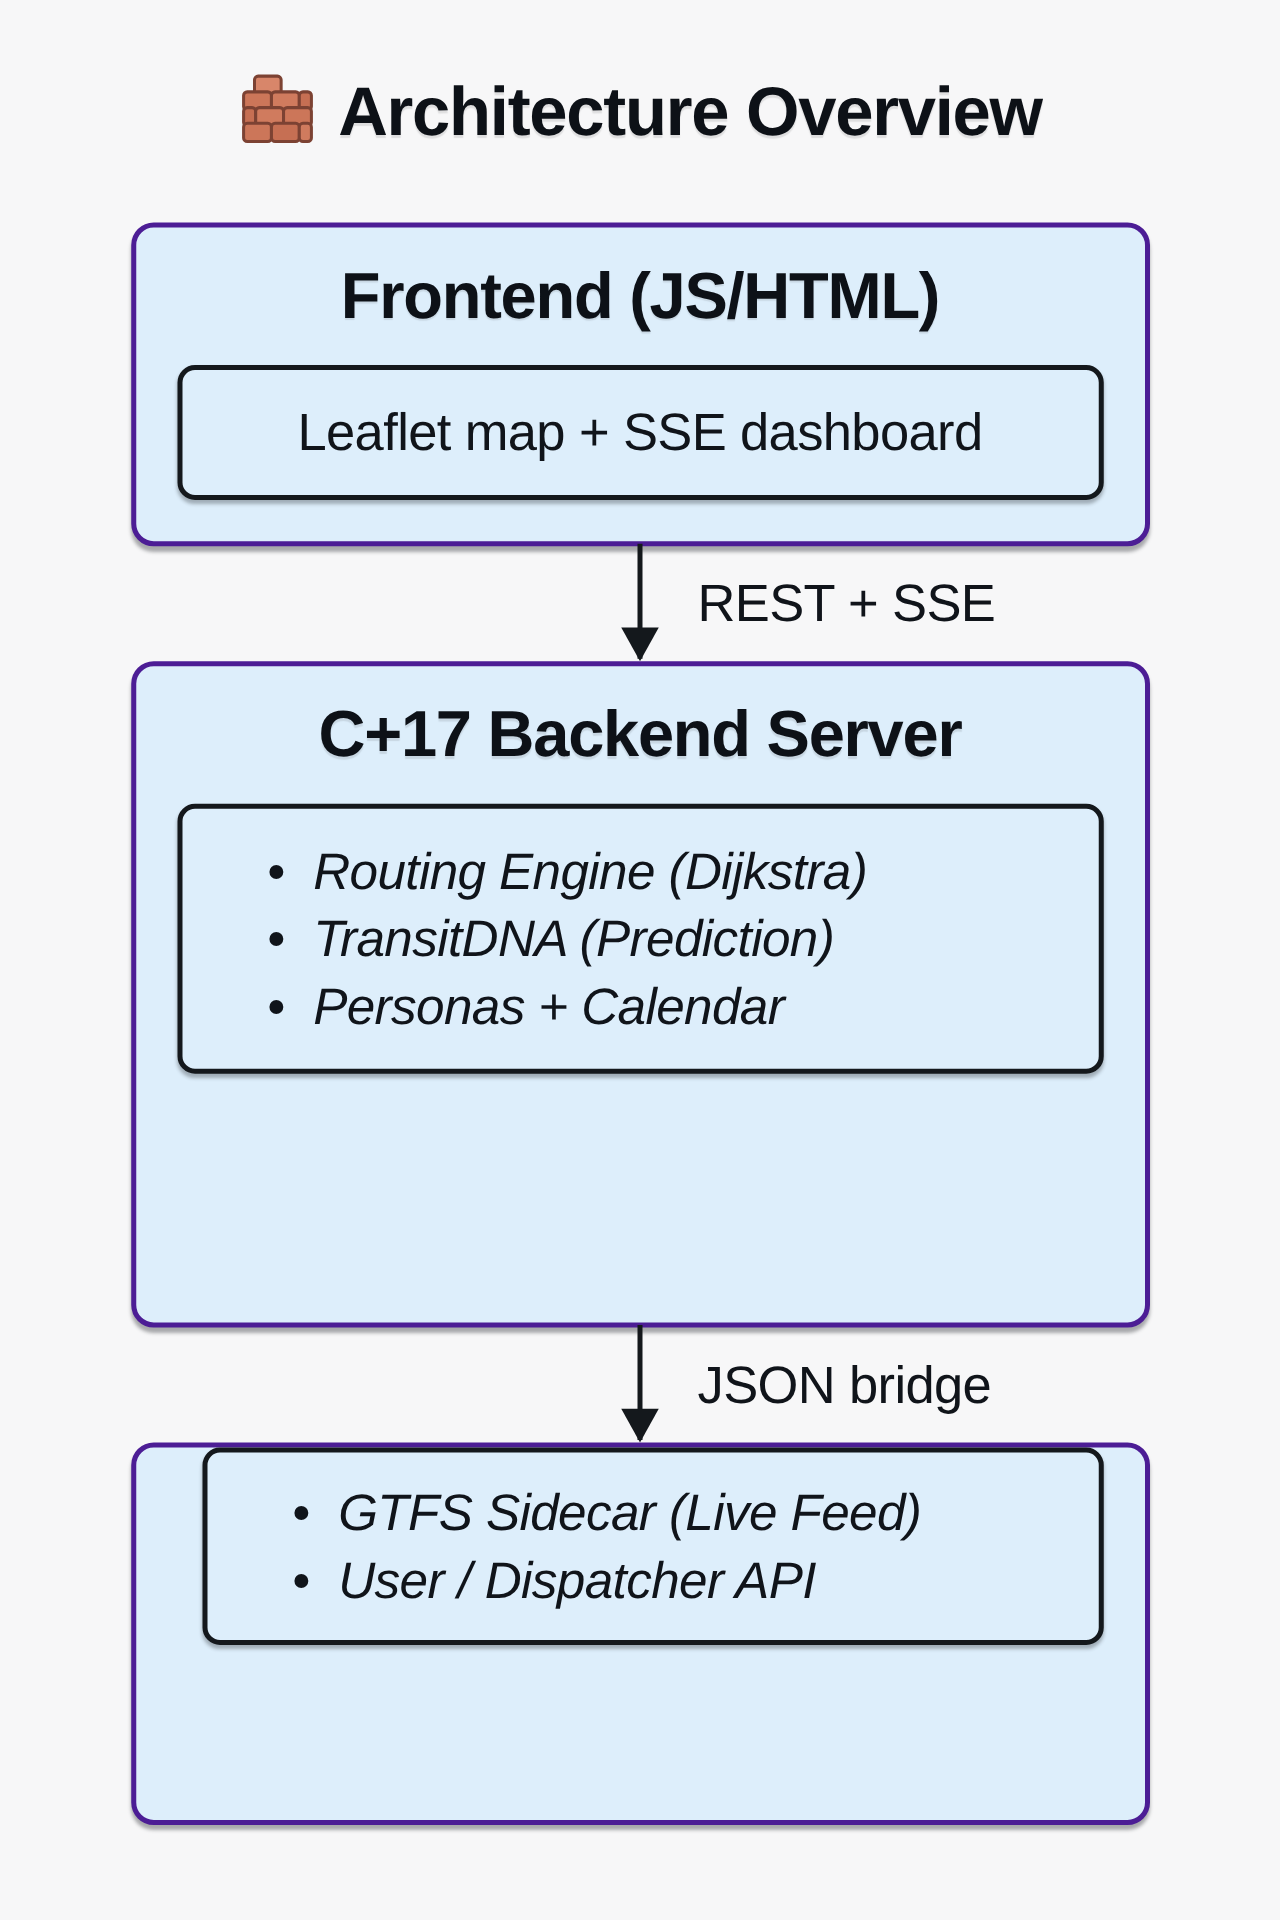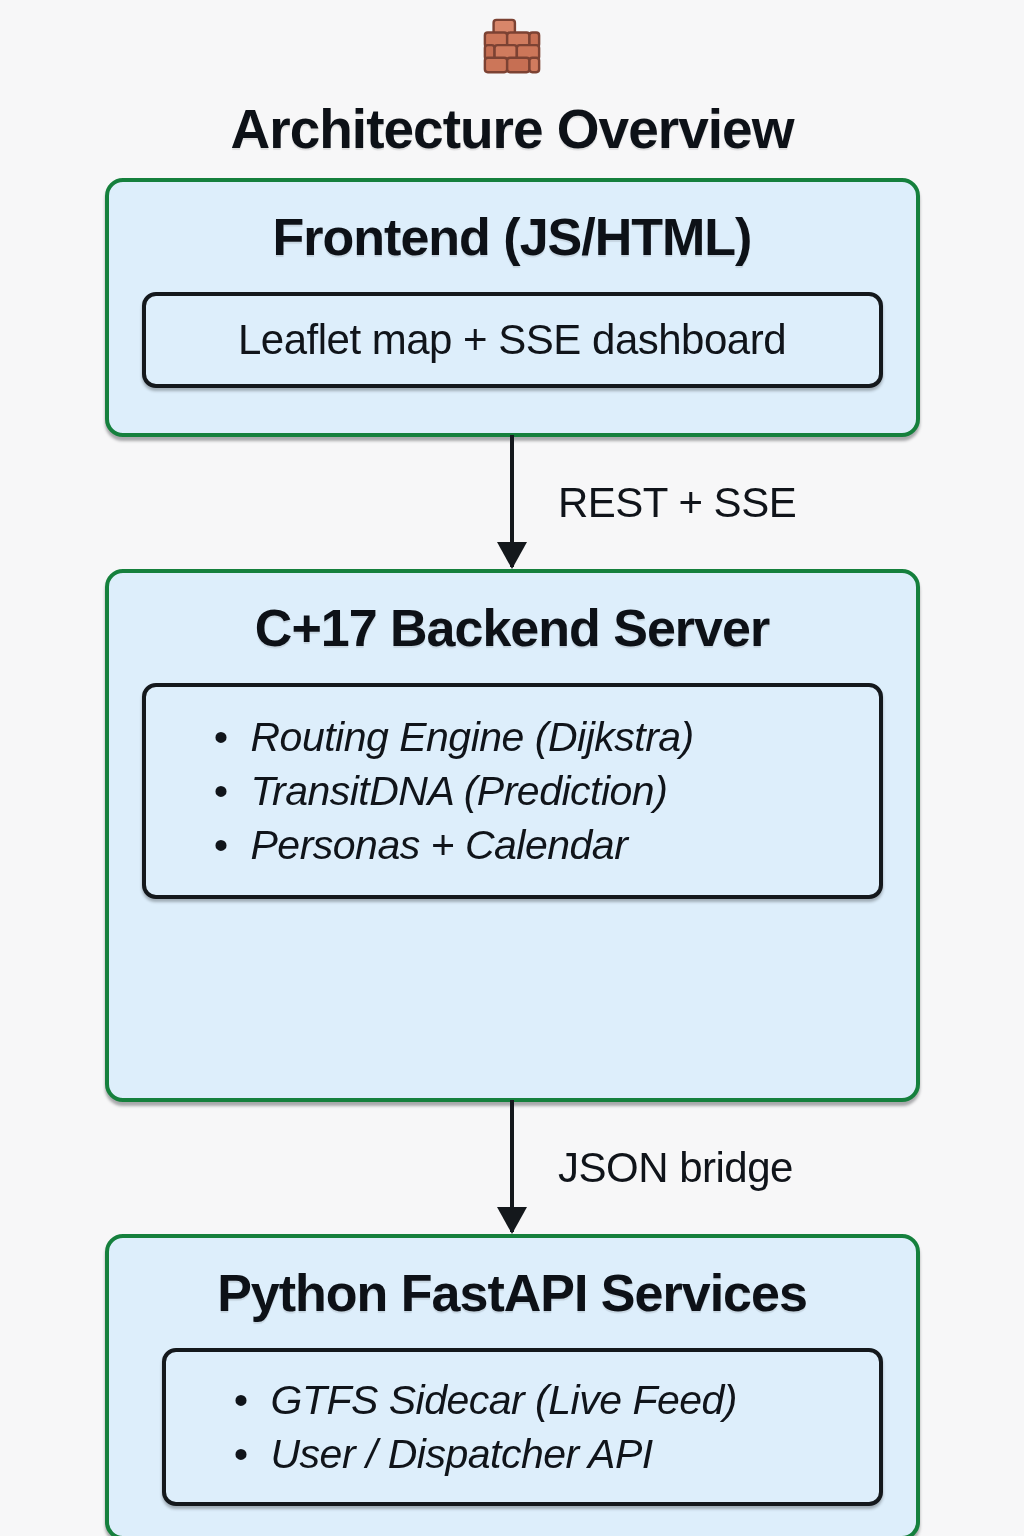--- a/index.html
+++ b/index.html
@@ -11,39 +11,38 @@
     color: #10141a;
     overflow: hidden;
   }
   .title-row {
     padding-top: 56px;
     height: 122px;
     display: flex;
     align-items: center;
     justify-content: center;
     gap: 18px;
-    flex-direction: column;
   }
   .title-row h1 {
     margin: 0;
     font-size: 55px;
     font-weight: 700;
     letter-spacing: -1px;
     color: #0d1117;
     text-shadow: 0 2px 1px rgba(0,0,0,0.10);
   }
   .title-icon svg { display: block; }
 
   .stack {
     width: 815px;
     margin: 56px auto 0;
   }
   .node {
     background: #ddeefb;
-    border: 4px solid #15803d;
+    border: 4px solid #4c1d95;
     border-radius: 18px;
     box-shadow: 0 4px 3px rgba(20,24,28,0.35);
     padding: 0 33px;
   }
   .node-title {
     height: 110px;
     display: flex;
     align-items: center;
     justify-content: center;
     font-size: 52px;
@@ -55,21 +54,21 @@
   }
   .panel {
     background: #ddeefb;
     border: 4px solid #14181c;
     border-radius: 14px;
     box-shadow: 0 3px 3px rgba(20,24,28,0.30);
     font-size: 42px;
     color: #10141a;
   }
   .panel-center {
-    height: 96px;
+    height: 108px;
     display: flex;
     align-items: center;
     justify-content: center;
     white-space: nowrap;
     letter-spacing: -0.5px;
   }
   .node-1 { height: 259px; }
   .node-2 { height: 533px; }
   .node-3 { height: 306px; }
   .panel-list { padding: 23px 10px; }
@@ -88,21 +87,21 @@
   }
   .panel-list li::before {
     content: "\2022";
     position: absolute;
     left: 58px;
     top: 0;
     font-size: 41px;
   }
   .connector {
     position: relative;
-    height: 132px;
+    height: 92px;
     width: 100%;
   }
   .connector .line {
     position: absolute;
     left: 50%;
     top: -2px;
     bottom: 2px;
     width: 4px;
     background: #14181c;
     transform: translateX(-50%);
@@ -179,21 +178,20 @@
       </div>
     </section>
 
     <div class="connector">
       <span class="line"></span>
       <span class="arrowhead"></span>
       <span class="edge-label">JSON bridge</span>
     </div>
 
     <section class="node node-3">
-      <div class="node-title">Python FastAPI Services</div>
       <div class="panel panel-list">
         <ul>
           <li>GTFS Sidecar (Live Feed)</li>
           <li>User / Dispatcher API</li>
         </ul>
       </div>
     </section>
 
   </main>
 </div>

